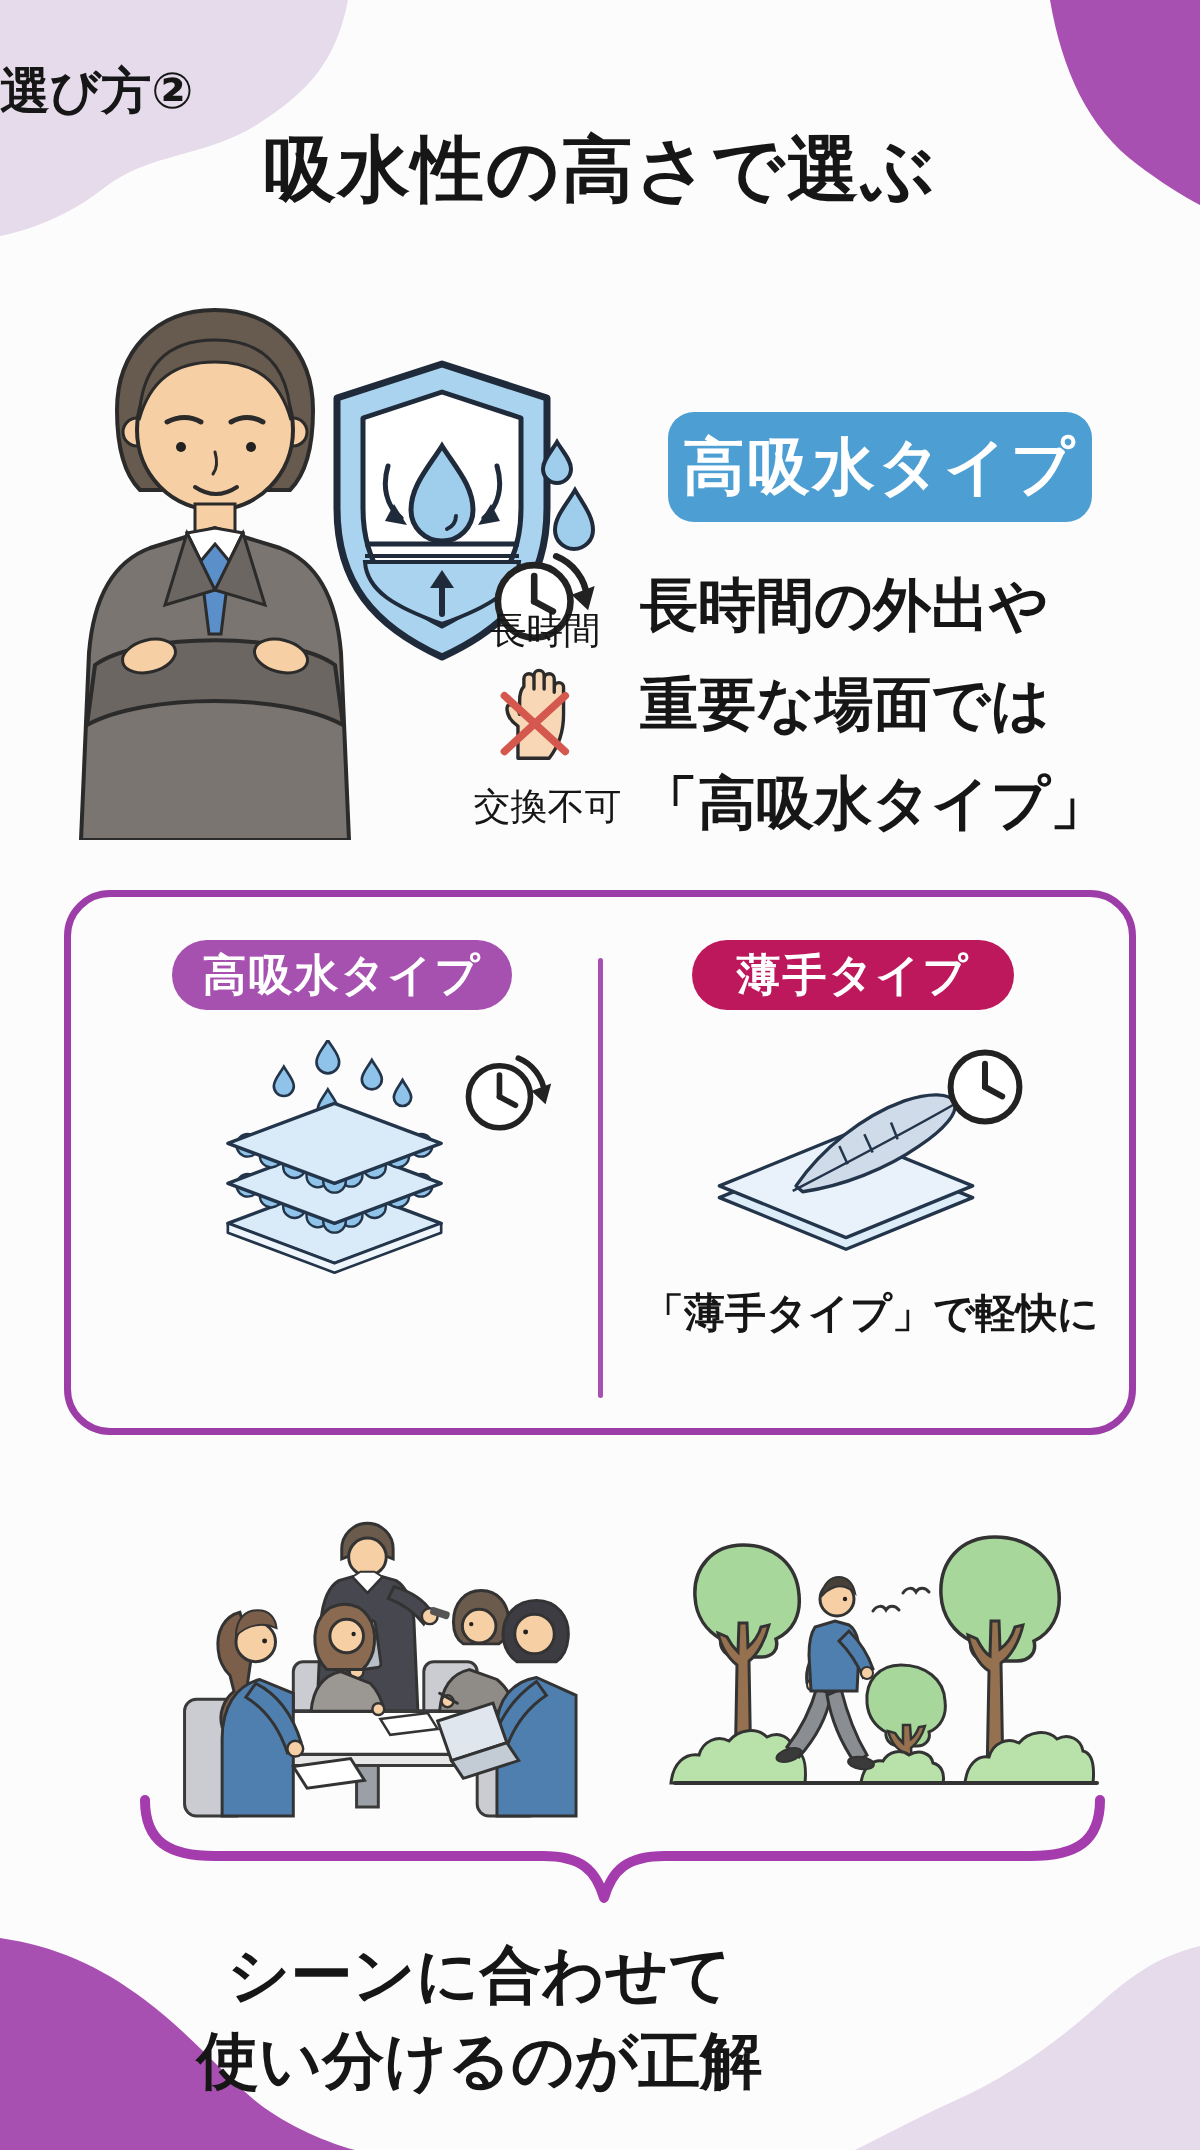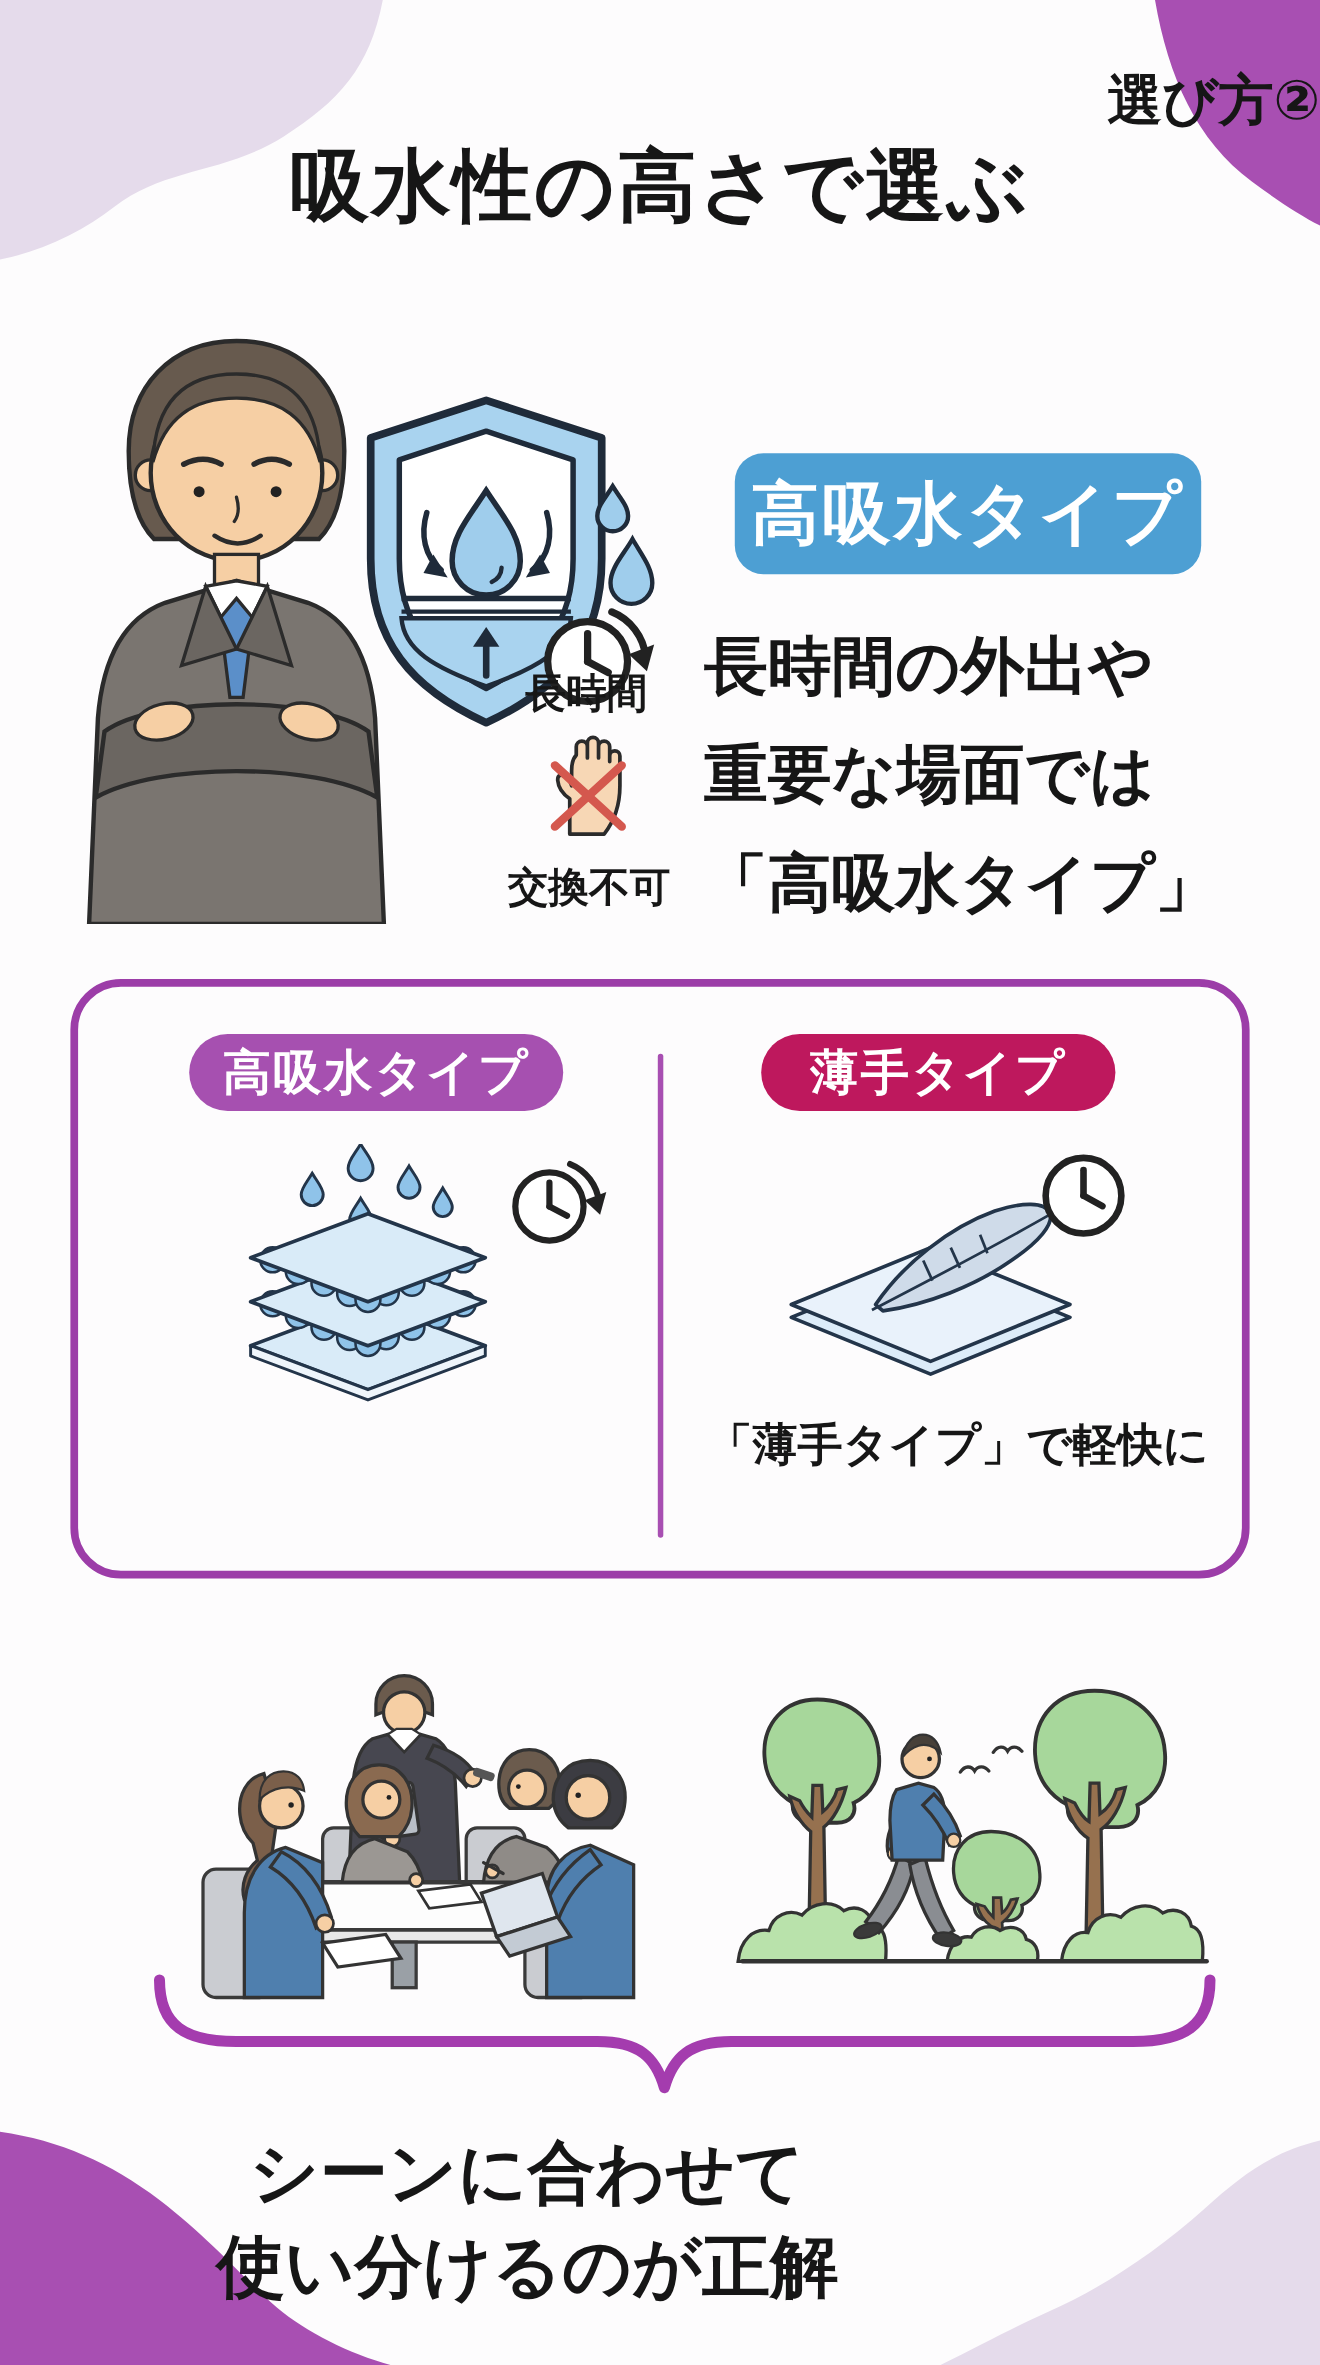--- a/index.html
+++ b/index.html
@@ -3,29 +3,29 @@
 <meta charset="utf-8">
 <style>
   html,body{margin:0;padding:0;background:#e9e9e9;}
   .canvas{
     position:relative;width:1200px;height:2150px;margin:0 auto;
     background:#fdfcfd;overflow:hidden;
     font-family:"DejaVu Sans","Liberation Sans",sans-serif;
     color:#161616;
   }
   .abs{position:absolute;}
-  .subtitle{left:0;top:58px;width:1200px;font-size:50px;font-weight:900;text-align:right;}
+  .subtitle{left:0;top:58px;width:1200px;font-size:50px;font-weight:900;text-align:left;}
   .main-title{left:0;top:122px;width:1200px;font-size:72px;font-weight:900;text-align:center;letter-spacing:2px;}
   .badge-blue{
     left:668px;top:412px;width:424px;height:110px;border-radius:26px;
     display:flex;align-items:center;justify-content:center;
     color:#ffffff;font-size:62px;font-weight:900;letter-spacing:3px;
   }
   .hero-lines{left:640px;top:556px;width:540px;font-size:58px;font-weight:900;line-height:99px;}
-  .icon-caption{font-size:37px;font-weight:700;text-align:center;}
+  .icon-caption{font-size:37px;font-weight:400;text-align:center;margin-left:12px;}
   .compare-box{
     left:64px;top:890px;width:1058px;height:531px;
     border:7px solid #9c3da8;border-radius:46px;background:#fdfcfd;
   }
   .v-divider{left:598px;top:958px;width:5px;height:440px;border-radius:3px;}
   .pill{
     height:70px;border-radius:35px;display:flex;align-items:center;justify-content:center;
     color:#fff;font-size:44px;font-weight:900;letter-spacing:2px;
   }
   .pill-left{left:172px;top:940px;width:340px;}

